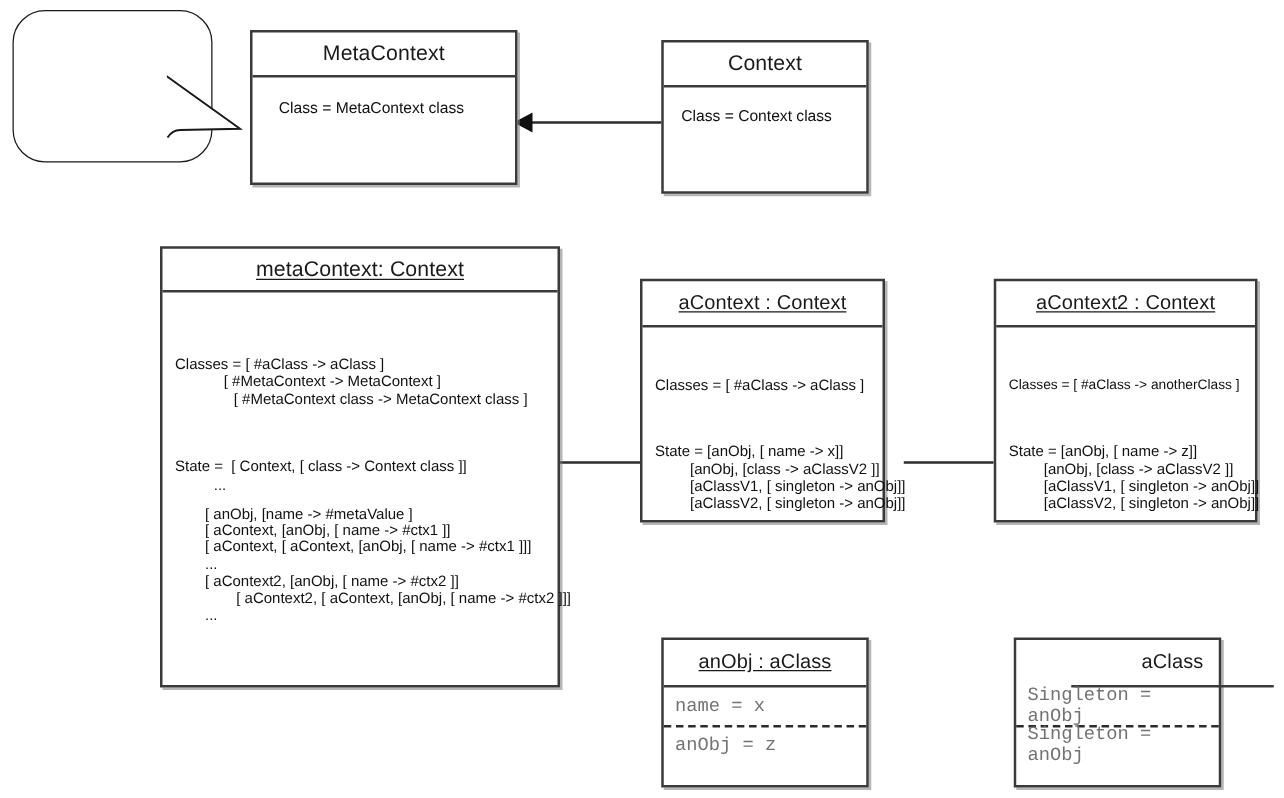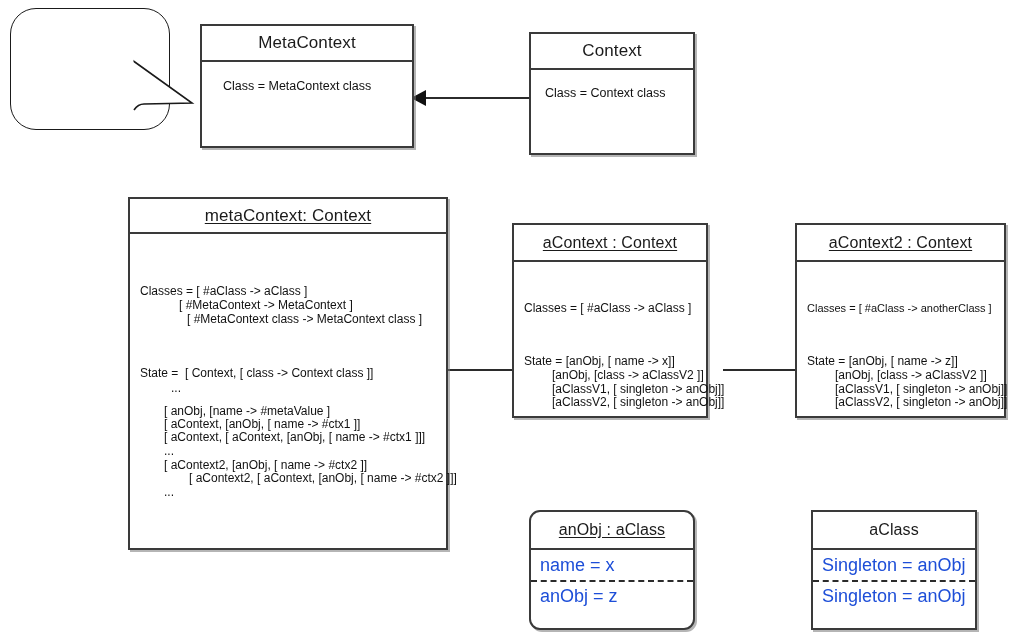--- a/index.html
+++ b/index.html
@@ -50,23 +50,24 @@
     width: 100%;
     font-size: 11.5px;
     color: #111;
     line-height: 14.5px;
   }
   .uml-compartment {
     box-sizing: border-box;
     width: 100%;
     display: flex;
     align-items: center;
-    font-size: 18px;
-    color: #1d4ed8;
+    font-size: 15px;
+    color: #737373;
     padding-left: 9px;
+    font-family: Liberation Mono, monospace;
   }
   .dashed-sep {
     border-top: 2px dashed #2b2b2b;
   }
 
   
   .txt-block {
     position: absolute;
     white-space: pre;
     font-size: 12px;
@@ -195,29 +196,29 @@
       </div>
     <div class="uml-body" style="height:158px;">
       <div class="txt-block sm" style="left:10px; top:39px;">Classes = [ #aClass -&gt; anotherClass ]</div>
       <div class="txt-block" style="left:10px; top:92px;">State = [anObj, [ name -&gt; z]]</div>
       <div class="txt-block" style="left:38px; top:106px;">[anObj, [class -&gt; aClassV2 ]]</div>
       <div class="txt-block" style="left:38px; top:120px;">[aClassV1, [ singleton -&gt; anObj]]</div>
       <div class="txt-block" style="left:38px; top:133px;">[aClassV2, [ singleton -&gt; anObj]]</div>
     </div>
   </div>
 
-  <div class="uml-box" style="left:529px; top:510px; width:166px; height:120px;border-radius:11px;">
+  <div class="uml-box" style="left:529px; top:510px; width:166px; height:120px;">
     <div class="uml-title instance" style="height:38px; font-size:16px;">
         <span>anObj : aClass</span>
       </div>
     <div class="uml-compartment" style="height:30px;">name = x</div>
     <div class="uml-compartment dashed-sep" style="height:30px;">anObj = z</div>
   </div>
 
   <div class="uml-box" style="left:811px; top:510px; width:166px; height:120px;">
-    <div class="uml-title" style="height:38px; font-size:16px;">
+    <div class="uml-title" style="height:38px; font-size:16px;margin-left:44px;">
         <span>aClass</span>
       </div>
     <div class="uml-compartment" style="height:30px;">Singleton = anObj</div>
     <div class="uml-compartment dashed-sep" style="height:30px;">Singleton = anObj</div>
   </div>
 
 </div>
 
 </body></html>

